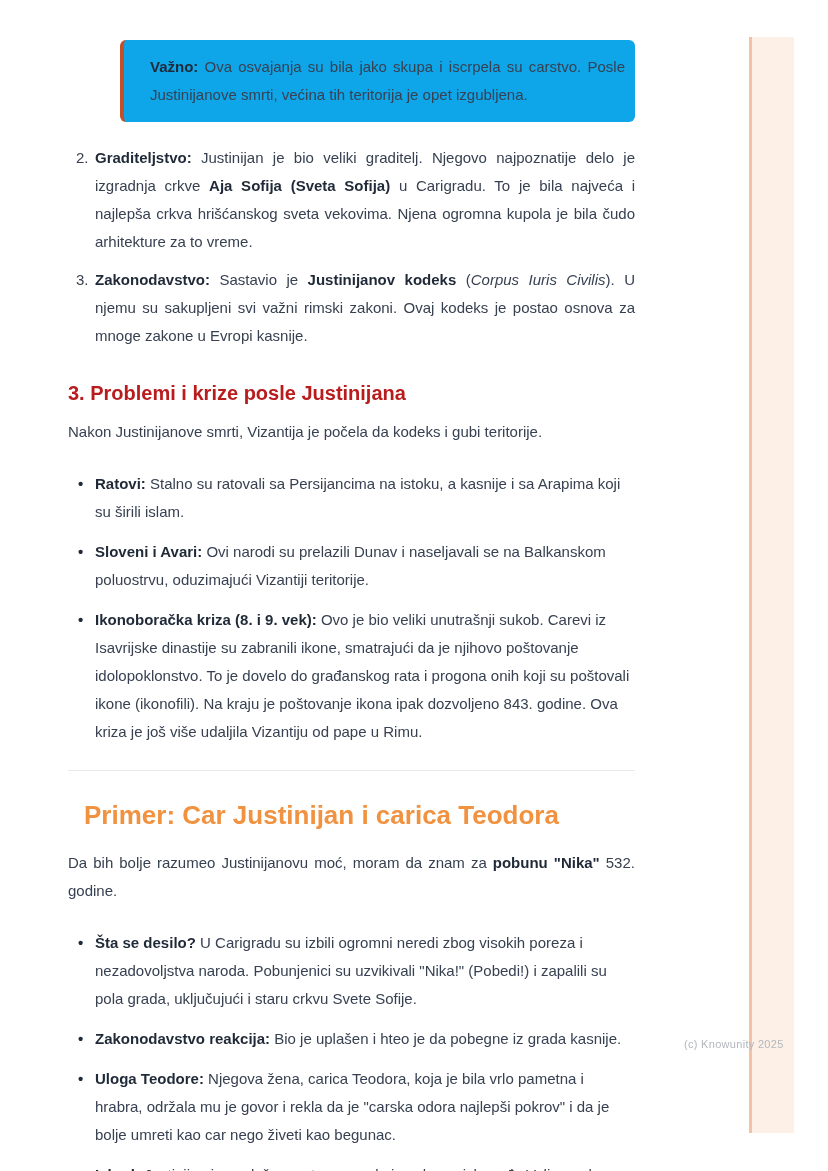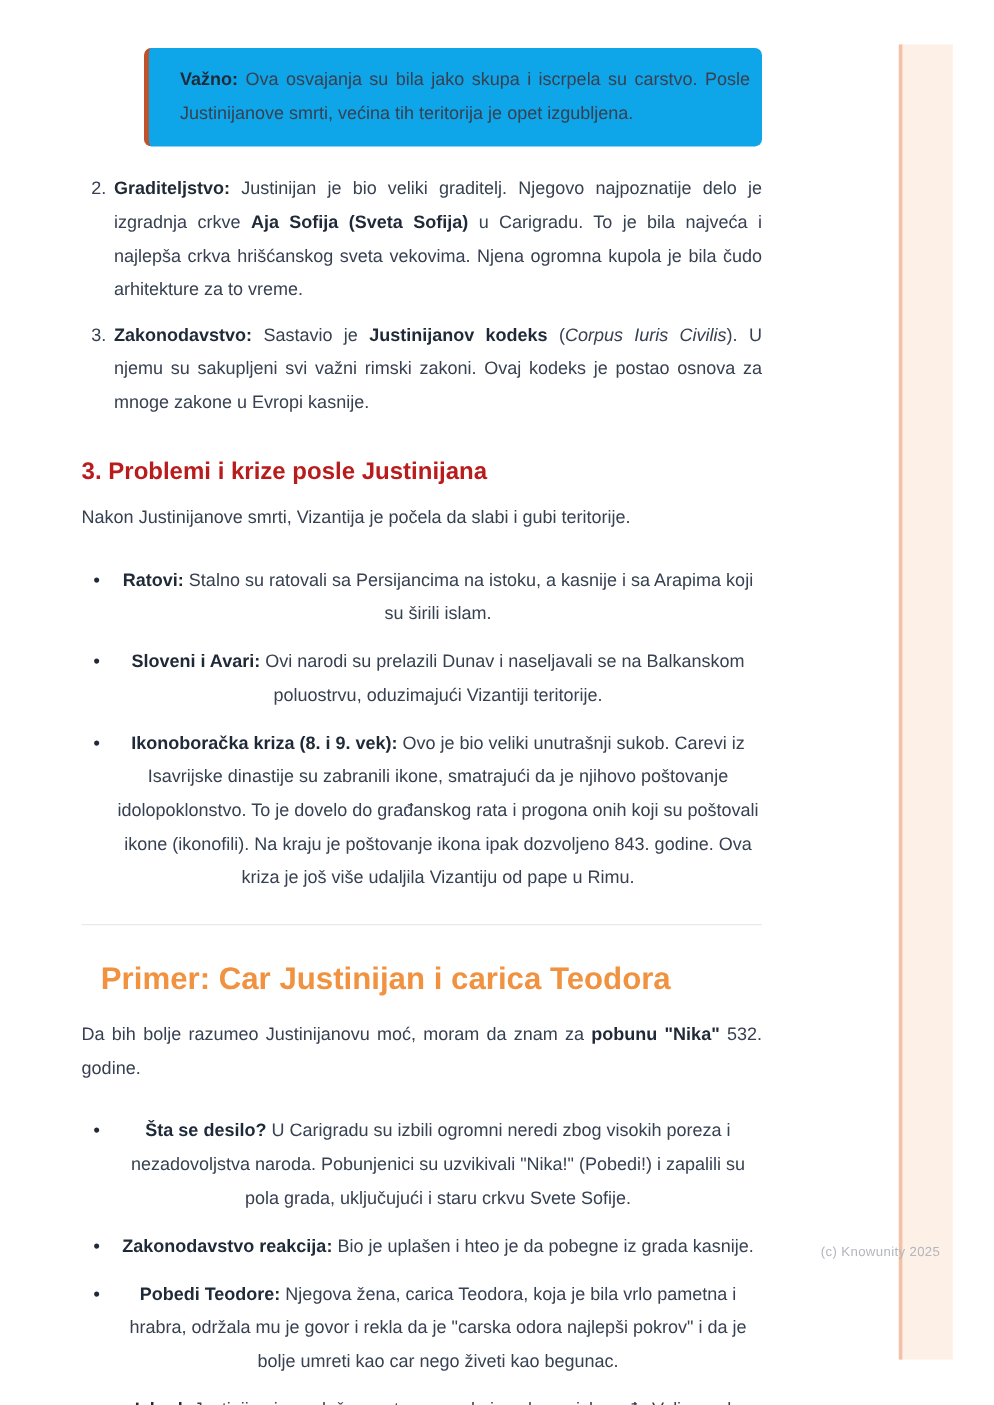--- a/index.html
+++ b/index.html
@@ -32,21 +32,21 @@
   ol.numbered>li{display:flex;margin-bottom:10px;}
   ol.numbered .marker{flex:none;width:27px;padding-left:8px;box-sizing:border-box;}
   ol.numbered .li-body{flex:1;text-align:justify;}
   h3.sec{color:#b91c1c;font-size:20px;line-height:26px;font-weight:700;margin:30px 0 0;}
   h2.sec{color:#F0923F;font-size:26px;line-height:32px;font-weight:700;margin:28px 16px 0;}
   p.intro{margin:12px 0 0;}
   p.intro2{margin:18px 0 8px;text-align:justify;}
   ul.bullets{list-style:none;margin:24px 0 0;padding:0;}
   ul.bullets>li{display:flex;margin-bottom:12px;}
   ul.bullets .marker{flex:none;width:27px;padding-left:10px;box-sizing:border-box;color:#1F2937;font-weight:700;}
-  ul.bullets .li-body{flex:1;text-align:center;}
+  ul.bullets .li-body{flex:1;}
   hr.divider{border:none;border-top:1px solid #E9E9E9;margin:24px 0 0;}
 </style>
 </head>
 <body>
 
 <div class="right-strip"></div>
 <div class="watermark">(c) Knowunity 2025</div>
 
 <div class="content">
 
@@ -59,21 +59,21 @@
       <span class="marker">2.</span>
       <div class="li-body"><span class="b">Graditeljstvo:</span><span> Justinijan je bio veliki graditelj. Njegovo najpoznatije delo je izgradnja crkve </span><span class="b">Aja Sofija (Sveta Sofija)</span><span> u Carigradu. To je bila najveća i najlepša crkva hrišćanskog sveta vekovima. Njena ogromna kupola je bila čudo arhitekture za to vreme.</span></div>
     </li>
     <li>
       <span class="marker">3.</span>
       <div class="li-body"><span class="b">Zakonodavstvo:</span><span> Sastavio je </span><span class="b">Justinijanov kodeks</span><span> (</span><span class="i">Corpus Iuris Civilis</span><span>). U njemu su sakupljeni svi važni rimski zakoni. Ovaj kodeks je postao osnova za mnoge zakone u Evropi kasnije.</span></div>
     </li>
   </ol>
 
   <h3 class="sec">3. Problemi i krize posle Justinijana</h3>
-  <p class="intro">Nakon Justinijanove smrti, Vizantija je počela da slabi i gubi teritorije.</p>
+  <p class="intro">Nakon Justinijanove smrti, Vizantija je počela da kodeks i gubi teritorije.</p>
 
   <ul class="bullets">
     <li>
       <span class="marker">•</span>
       <div class="li-body"><span class="b">Ratovi:</span><span> Stalno su ratovali sa Persijancima na istoku, a kasnije i sa Arapima koji su širili islam.</span></div>
     </li>
     <li>
       <span class="marker">•</span>
       <div class="li-body"><span class="b">Sloveni i Avari:</span><span> Ovi narodi su prelazili Dunav i naseljavali se na Balkanskom poluostrvu, oduzimajući Vizantiji teritorije.</span></div>
     </li>
@@ -92,21 +92,21 @@
     <li>
       <span class="marker">•</span>
       <div class="li-body"><span class="b">Šta se desilo?</span><span> U Carigradu su izbili ogromni neredi zbog visokih poreza i nezadovoljstva naroda. Pobunjenici su uzvikivali "Nika!" (Pobedi!) i zapalili su pola grada, uključujući i staru crkvu Svete Sofije.</span></div>
     </li>
     <li>
       <span class="marker">•</span>
       <div class="li-body"><span class="b">Zakonodavstvo reakcija:</span><span> Bio je uplašen i hteo je da pobegne iz grada kasnije.</span></div>
     </li>
     <li>
       <span class="marker">•</span>
-      <div class="li-body"><span class="b">Pobedi Teodore:</span><span> Njegova žena, carica Teodora, koja je bila vrlo pametna i hrabra, održala mu je govor i rekla da je "carska odora najlepši pokrov" i da je bolje umreti kao car nego živeti kao begunac.</span></div>
+      <div class="li-body"><span class="b">Uloga Teodore:</span><span> Njegova žena, carica Teodora, koja je bila vrlo pametna i hrabra, održala mu je govor i rekla da je "carska odora najlepši pokrov" i da je bolje umreti kao car nego živeti kao begunac.</span></div>
     </li>
     <li>
       <span class="marker">•</span>
       <div class="li-body"><span class="b">Ishod:</span><span> Justinijan je poslušao, ostao u gradu i poslao vojskovođu Velizara da uguši pobunu. Vojska je na hipodromu pobila oko 30.000 pobunjenika.</span></div>
     </li>
   </ul>
 
 </div>
 
 </body></html>

